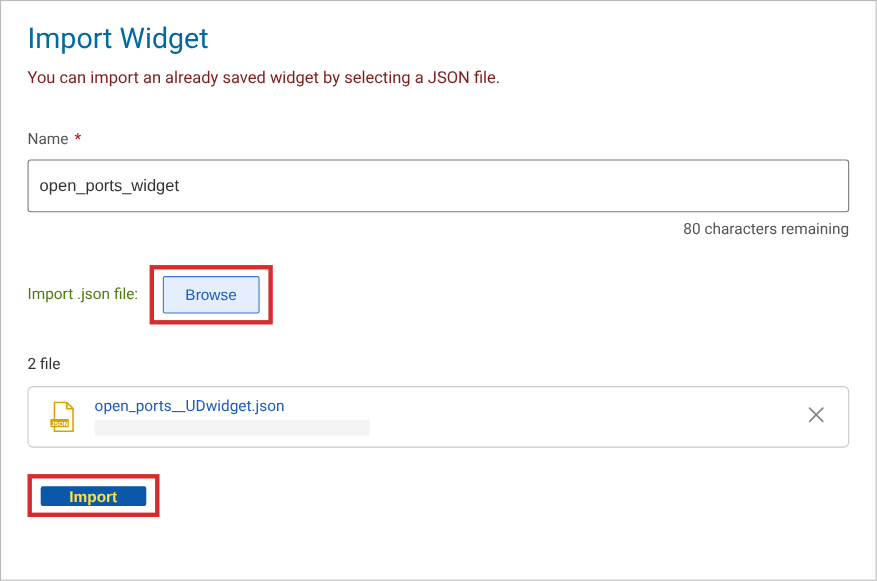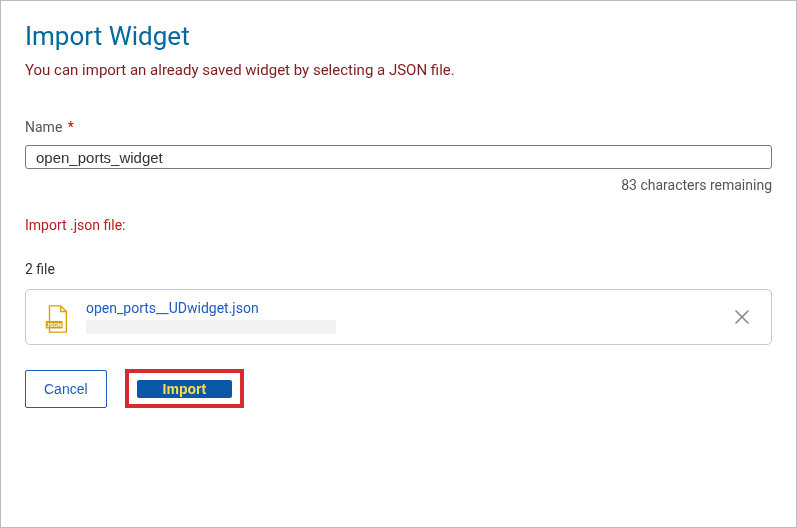--- a/index.html
+++ b/index.html
@@ -27,21 +27,21 @@
       font-size: 14px;
       color: #555;
       margin-bottom: 10px;
     }
     .field-label .req {
       color: #c00;
       margin-left: 2px;
     }
     .text-input {
       width: 100%;
-      height: 24px;
+      height: 48px;
       border: 1px solid #7a7a7a;
       border-radius: 3px;
       padding: 0 10px;
       font-size: 15px;
       color: #333;
     }
     .hint {
       text-align: right;
       font-size: 14px;
       color: #555;
@@ -49,21 +49,21 @@
       margin-bottom: 24px;
     }
     .file-row {
       display: flex;
       align-items: center;
       gap: 10px;
       margin-bottom: 28px;
     }
     .file-row-label {
       font-size: 14px;
-      color: #b91c1c;
+      color: #4d7c0f;
     }
     .highlight-wrap {
       border: 4px solid #d62c2c;
       padding: 6px 8px;
       display: inline-block;
     }
     .browse-btn {
       border: 1px solid #3b73d1;
       background: #e4eefc;
       color: #1d5bbf;
@@ -75,21 +75,21 @@
     .file-count {
       font-size: 14px;
       color: #333;
       margin-bottom: 12px;
     }
     .file-card {
       border: 1px solid #c9c9c9;
       border-radius: 5px;
       padding: 10px 16px;
       display: flex;
-      align-items: flex-end;
+      align-items: center;
       gap: 14px;
       margin-bottom: 24px;
     }
     .file-icon {
       width: 30px; height: 30px;
       flex-shrink: 0;
     }
     .file-info { flex: 1; }
     .file-name {
       color: #1d5bbf;
@@ -139,24 +139,27 @@
 
 
 <h1 class="title">Import Widget</h1>
 <p class="subtitle">You can import an already saved widget by selecting a JSON file.</p>
 
 <div class="field-label">
   <span>Name</span>
   <span class="req">*</span>
 </div>
 <input type="text" class="text-input" value="open_ports_widget" style="">
-<div class="hint">83 characters remaining</div>
+<div class="hint">80 characters remaining</div>
 
 <div class="file-row">
   <span class="file-row-label">Import .json file:</span>
+  <span class="highlight-wrap">
+    <button class="browse-btn">Browse</button>
+  </span>
 </div>
 
 <div class="file-count">2 file</div>
 
 <div class="file-card">
   <svg class="file-icon" viewBox="0 0 32 32">
     <path d="M8 2 h12 l6 6 v22 h-18 z" fill="#fff" stroke="#d6a300" stroke-width="1.5"></path>
     <path d="M20 2 v6 h6" fill="none" stroke="#d6a300" stroke-width="1.5"></path>
     <rect x="4" y="18" width="18" height="8" rx="1" fill="#d6a300"></rect>
     <text x="13" y="24.5" font-size="6" fill="#fff" text-anchor="middle" font-family="Arial" font-weight="bold">JSON</text>
@@ -166,20 +169,19 @@
     <div class="file-meta"></div>
   </div>
   <span class="close-x">
     <svg width="18" height="18" viewBox="0 0 18 18">
         <path d="M3 3 L15 15 M15 3 L3 15" stroke="#888" stroke-width="1.6" stroke-linecap="round"></path>
       </svg>
   </span>
 </div>
 
 <div class="actions">
-  <button class="btn-cancel">Cancel</button>
   <span class="highlight-wrap">
     <button class="btn-import">Import</button>
   </span>
 </div>
 
 
 
 
 </body></html>

